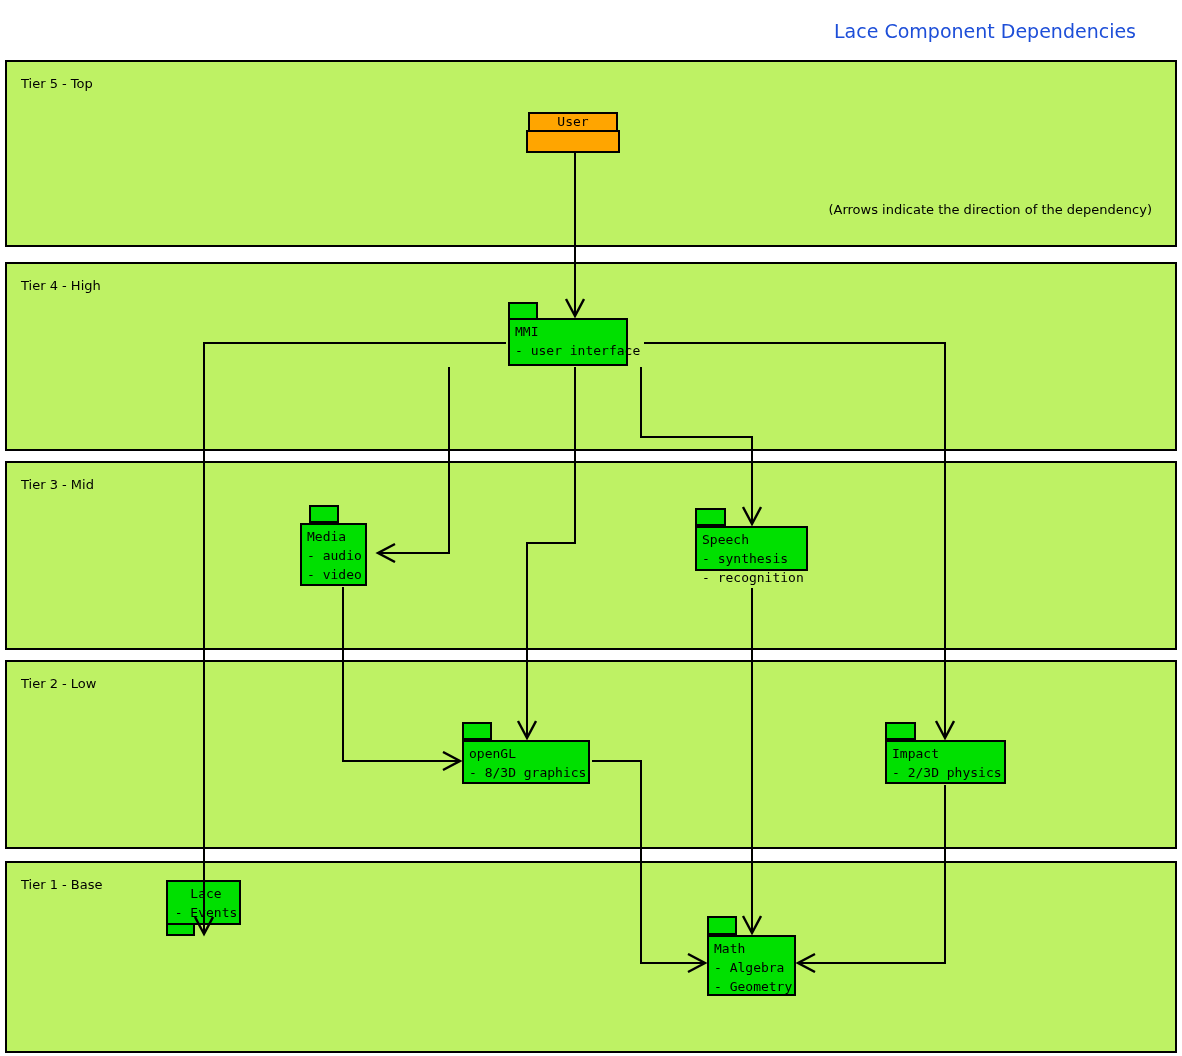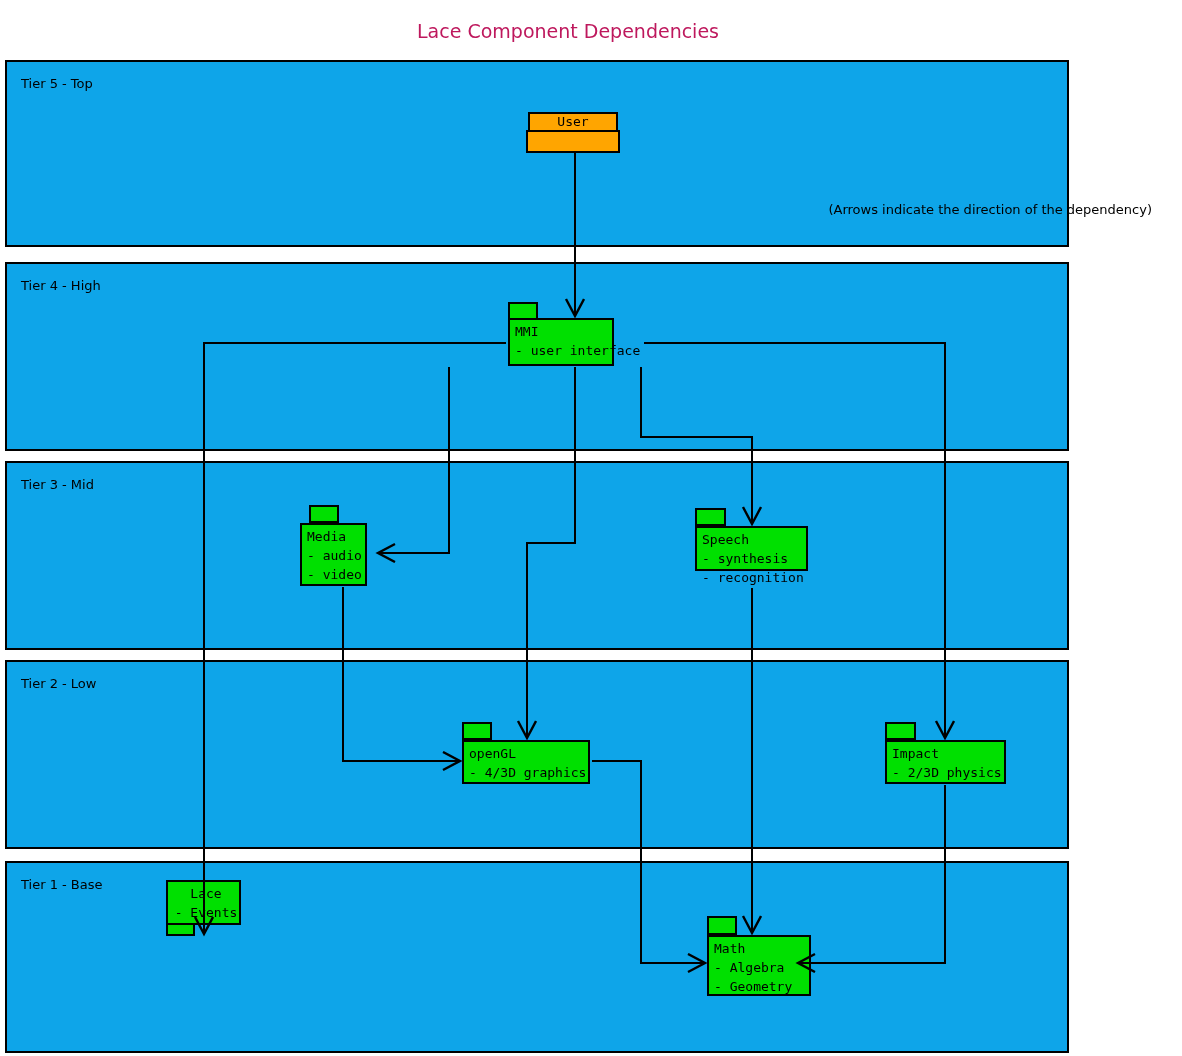--- a/index.html
+++ b/index.html
@@ -1,19 +1,19 @@
 <!DOCTYPE html>
 <html><head>
 <meta charset="utf-8">
 <style>
   html,body{margin:0;padding:0;background:#ffffff;}
   body{width:1182px;height:1056px;position:relative;font-family:"DejaVu Sans",sans-serif;color:#000;}
-  .diagram-title{position:absolute;top:20px;left:0;width:1136px;text-align:center;
-    font-size:19px;color:#be185d;}
-  .tier{position:absolute;left:5px;width:1064px;background:#0ea5e9;
+  .diagram-title{position:absolute;top:20px;left:0;width:1136px;text-align:right;
+    font-size:19px;color:#1d4ed8;}
+  .tier{position:absolute;left:5px;width:1172px;background:#bef264;
     border:2px solid #000;box-sizing:border-box;}
   .tier-label{position:absolute;left:14px;top:14px;font-size:13px;}
   .note{position:absolute;right:30px;top:202px;font-size:13px;}
   .comp{position:absolute;}
   .folder-tab{position:absolute;background:#00e000;border:2px solid #000;box-sizing:border-box;}
   .folder-body{position:absolute;background:#00e000;border:2px solid #000;box-sizing:border-box;
     font-family:"DejaVu Sans Mono",monospace;font-size:13px;line-height:19px;
     padding:2px 0 0 5px;white-space:pre;overflow:visible;}
   .applet-rect{position:absolute;background:#ffa500;border:2px solid #000;box-sizing:border-box;
     font-family:"DejaVu Sans Mono",monospace;font-size:13px;text-align:center;line-height:16px;}
@@ -42,51 +42,51 @@
 
 <div class="note">(Arrows indicate the direction of the dependency)</div>
 
 <div class="comp">
   <div class="applet-rect" style="left:528px;top:112px;width:90px;height:20px;">User Applet</div>
   <div class="applet-rect" style="left:526px;top:130px;width:94px;height:23px;"></div>
 </div>
 
 <div class="comp">
   <div class="folder-tab" style="left:508px;top:302px;width:30px;height:18px;"></div>
-  <div class="folder-body" style="left:508px;top:318px;width:106px;height:48px;"><span>MMI</span><br><span>- user interface</span></div>
+  <div class="folder-body" style="left:508px;top:318px;width:120px;height:48px;"><span>MMI</span><br><span>- user interface</span></div>
 </div>
 
 <div class="comp">
   <div class="folder-tab" style="left:309px;top:505px;width:30px;height:18px;"></div>
   <div class="folder-body" style="left:300px;top:523px;width:67px;height:63px;"><span>Media</span><br><span>- audio</span><br><span>- video</span></div>
 </div>
 
 <div class="comp">
   <div class="folder-tab" style="left:695px;top:508px;width:31px;height:18px;"></div>
   <div class="folder-body" style="left:695px;top:526px;width:113px;height:45px;"><span>Speech</span><br><span>- synthesis</span><br><span>- recognition</span></div>
 </div>
 
 <div class="comp">
   <div class="folder-tab" style="left:462px;top:722px;width:30px;height:18px;"></div>
-  <div class="folder-body" style="left:462px;top:740px;width:128px;height:44px;"><span>openGL</span><br><span>- 4/3D graphics</span></div>
+  <div class="folder-body" style="left:462px;top:740px;width:128px;height:44px;"><span>openGL</span><br><span>- 8/3D graphics</span></div>
 </div>
 
 <div class="comp">
   <div class="folder-tab" style="left:885px;top:722px;width:31px;height:18px;"></div>
   <div class="folder-body" style="left:885px;top:740px;width:121px;height:44px;"><span>Impact</span><br><span>- 2/3D physics</span></div>
 </div>
 
 <div class="comp">
   <div class="folder-tab" style="left:166px;top:918px;width:29px;height:18px;"></div>
   <div class="folder-body" style="left:166px;top:880px;width:75px;height:45px;text-align:center;"><span>Lace</span><br><span>- Events</span></div>
 </div>
 
 <div class="comp">
   <div class="folder-tab" style="left:707px;top:916px;width:30px;height:19px;"></div>
-  <div class="folder-body" style="left:707px;top:935px;width:104px;height:61px;"><span>Math</span><br><span>- Algebra</span><br><span>- Geometry</span></div>
+  <div class="folder-body" style="left:707px;top:935px;width:89px;height:61px;"><span>Math</span><br><span>- Algebra</span><br><span>- Geometry</span></div>
 </div>
 
 <svg class="edges" width="1182" height="1056" viewBox="0 0 1182 1056">
   <defs>
     <marker id="arrowhead" markerUnits="userSpaceOnUse" markerWidth="26" markerHeight="24" refX="18" refY="10" orient="auto">
       <path d="M1,1 L18,10 L1,19" fill="none" stroke="#000" stroke-width="2.4"></path>
     </marker>
   </defs>
   <polyline points="575,153 575,316" fill="none" stroke="#000" stroke-width="2" marker-end="url(#arrowhead)"></polyline>
   <polyline points="506,343 204,343 204,934" fill="none" stroke="#000" stroke-width="2" marker-end="url(#arrowhead)"></polyline>

